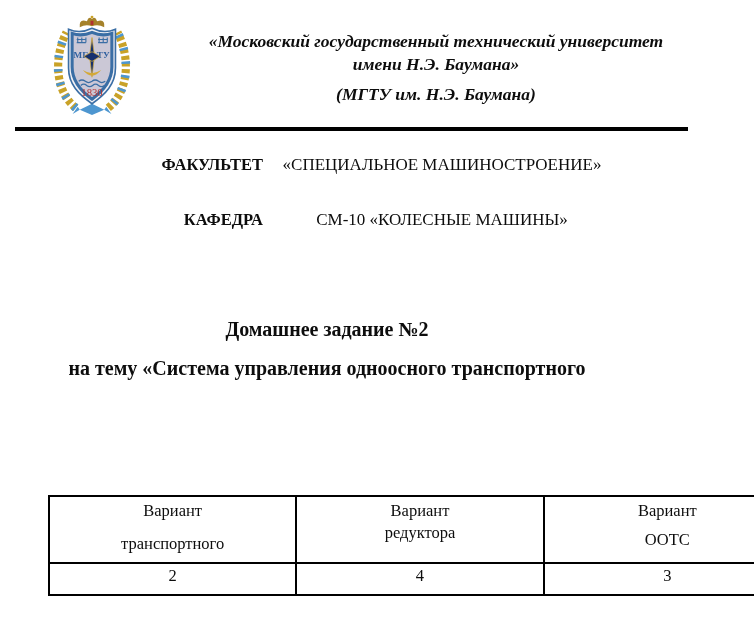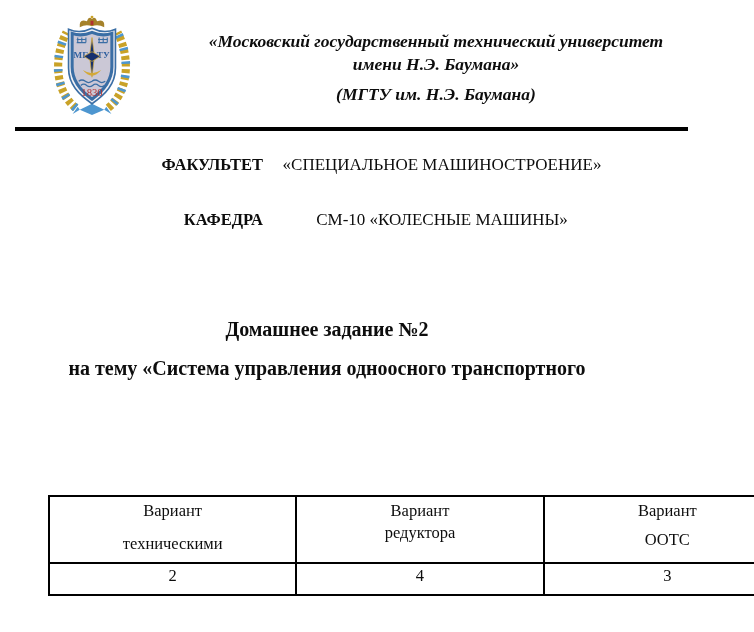--- a/index.html
+++ b/index.html
@@ -185,21 +185,21 @@
 <div class="title-block">
   <div class="title-line">Домашнее задание №2</div>
   <div class="title-line">на тему «Система управления одноосного транспортного</div>
 </div>
 
 <table class="variants">
   <tbody>
       <tr>
     <th class="c1">
       <span>Вариант</span>
-      <span class="hl2">техническими</span>
+      <span class="hl2">транспортного</span>
     </th>
     <th class="c2">
       <span>Вариант</span>
       <span class="hl2">редуктора</span>
     </th>
     <th class="c3">
       <span>Вариант</span>
       <span class="hl2">ООТС</span>
     </th>
   </tr>

